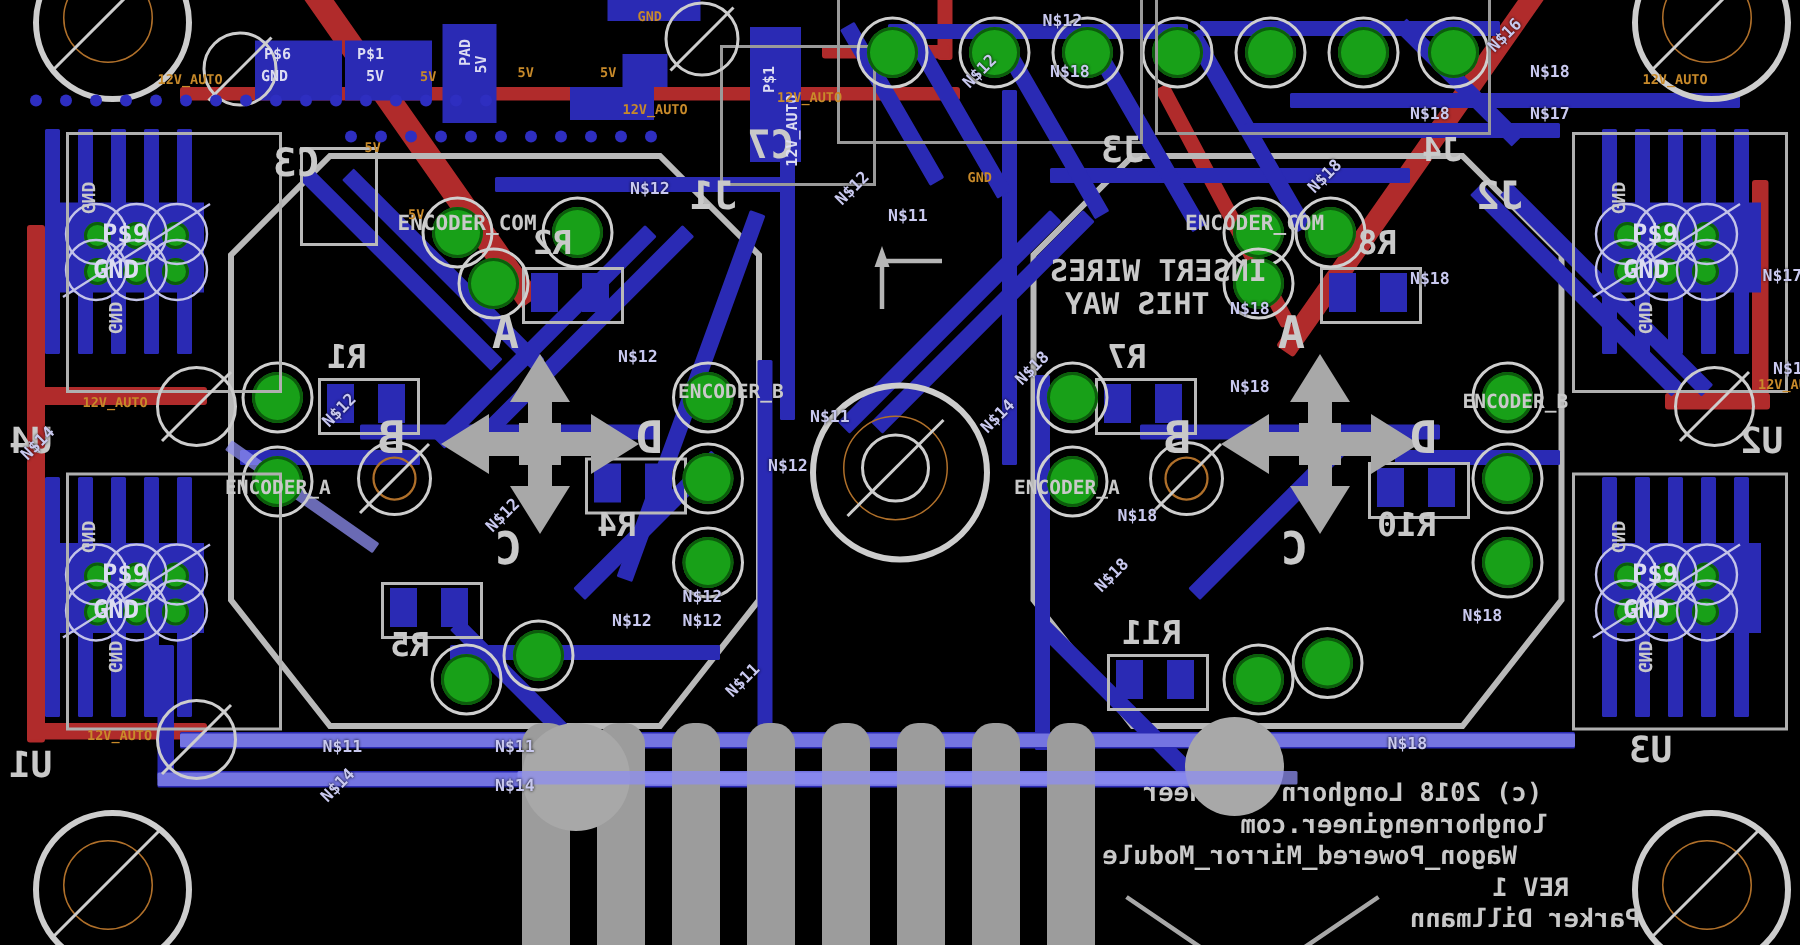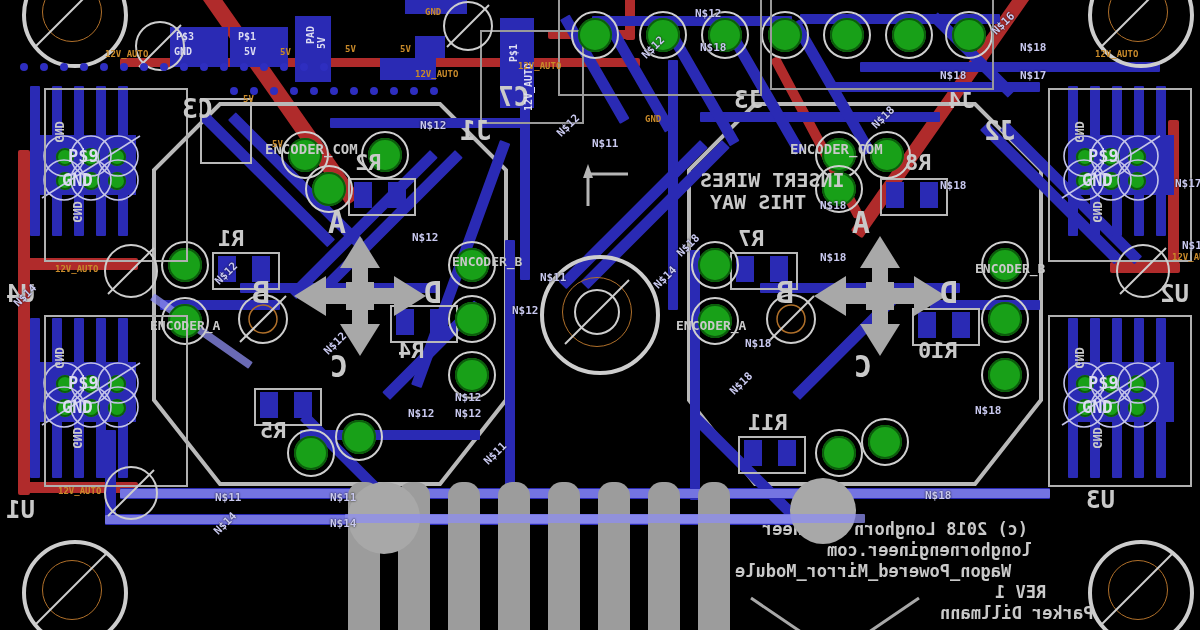--- a/index.html
+++ b/index.html
@@ -439,21 +439,21 @@
 
   <div class="txt padtxt" style="left:68px;top:148px;font-size:17px;">P$9</div>
   <div class="txt padtxt" style="left:62px;top:172px;font-size:17px;">GND</div>
   <div class="txt padtxt" style="left:68px;top:375px;font-size:17px;">P$9</div>
   <div class="txt padtxt" style="left:62px;top:399px;font-size:17px;">GND</div>
   <div class="txt padtxt" style="left:1088px;top:148px;font-size:17px;">P$9</div>
   <div class="txt padtxt" style="left:1082px;top:172px;font-size:17px;">GND</div>
   <div class="txt padtxt" style="left:1088px;top:375px;font-size:17px;">P$9</div>
   <div class="txt padtxt" style="left:1082px;top:399px;font-size:17px;">GND</div>
 
-  <div class="txt padtxt" style="left:176px;top:32px;">P$3</div>
+  <div class="txt padtxt" style="left:176px;top:32px;">P$6</div>
   <div class="txt padtxt" style="left:174px;top:47px;">GND</div>
   <div class="txt padtxt" style="left:238px;top:32px;">P$1</div>
   <div class="txt padtxt" style="left:244px;top:47px;">5V</div>
   <div class="txt padtxt" style="left:302px;top:30px;transform:rotate(-90deg);">PAD</div>
   <div class="txt padtxt" style="left:316px;top:38px;transform:rotate(-90deg);">5V</div>
   <div class="txt padtxt" style="left:505px;top:48px;transform:rotate(-90deg);">P$1</div>
   <div class="txt padtxt" style="left:505px;top:82px;transform:rotate(-90deg);">12V_AUTO</div>
 
   <svg style="position:absolute;left:580px;top:160px;" width="60" height="50">
     <path d="M8,46 L8,14 L48,14" fill="none" stroke="#b5b5b5" stroke-width="3"></path>

